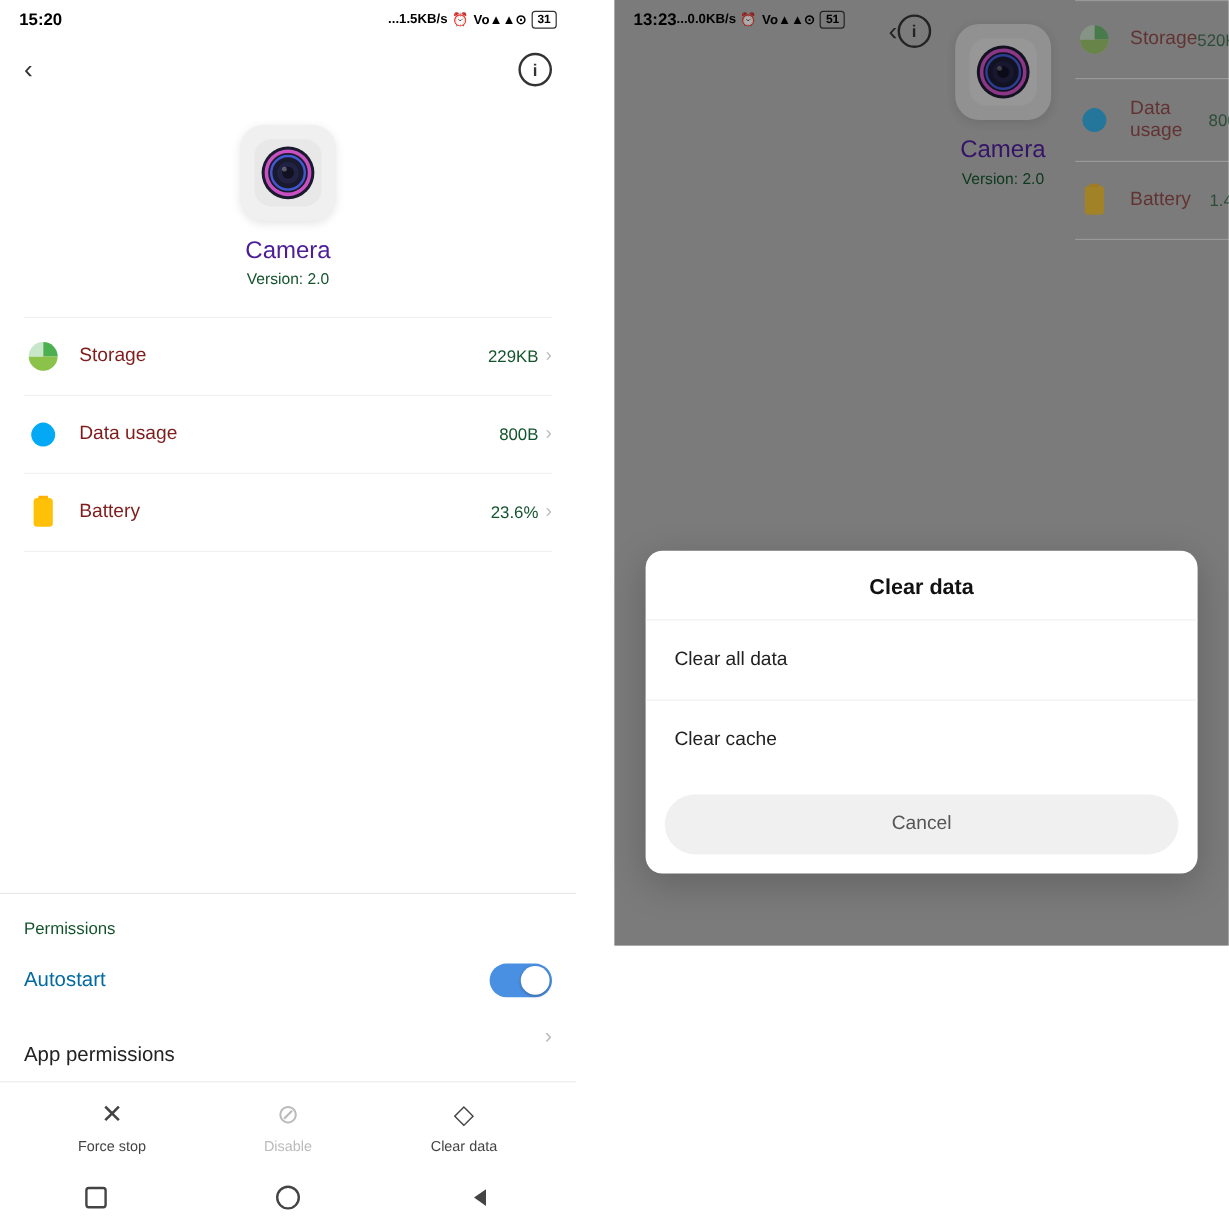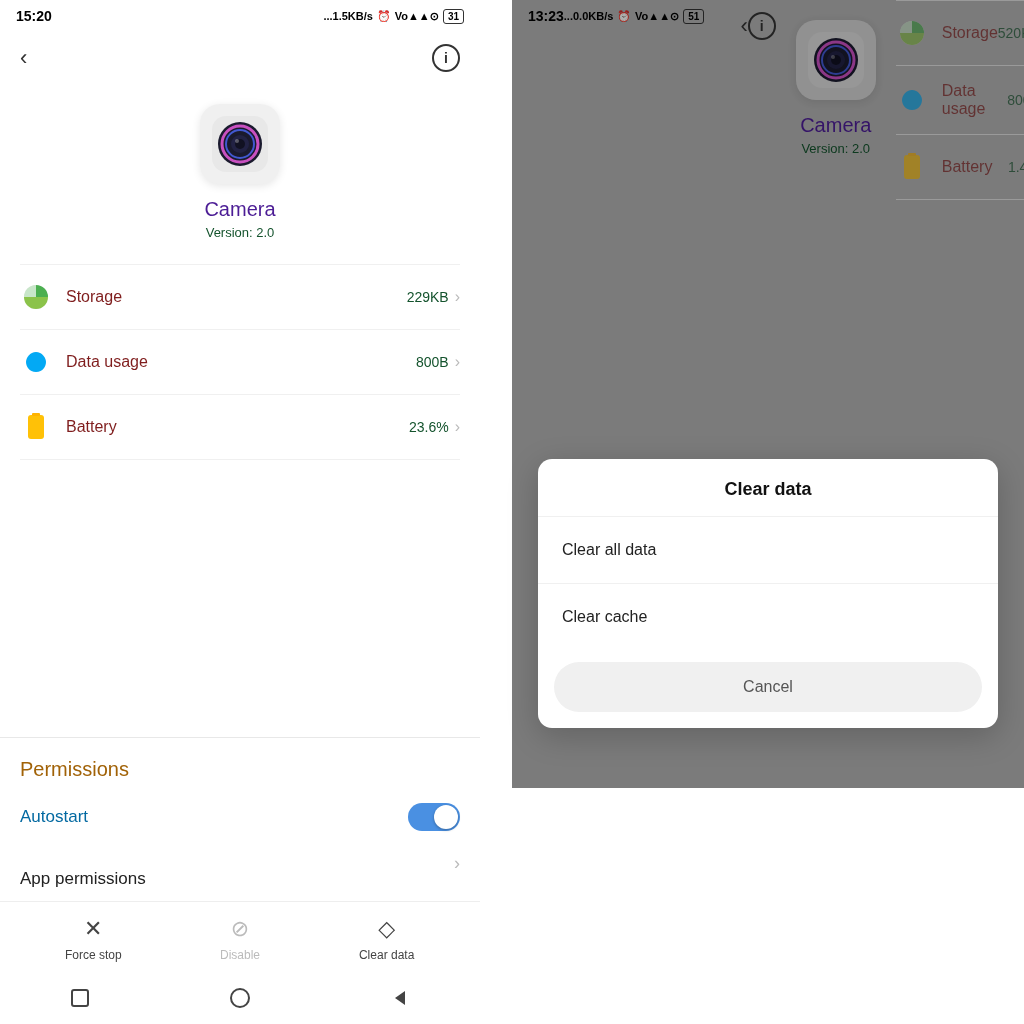--- a/index.html
+++ b/index.html
@@ -148,22 +148,22 @@
       height: 1px;
       background: #e8e8e8;
       margin: 8px 0;
     }
 
     
     .permissions-section {
       padding: 12px 20px 0;
     }
     .permissions-title {
-      font-size: 20px;
-      color: #a16207;
+      font-size: 14px;
+      color: #14532d;
       margin-bottom: 14px;
     }
     .autostart-row {
       display: flex;
       align-items: center;
       justify-content: space-between;
       padding: 8px 0;
       margin-bottom: 4px;
     }
     .autostart-label {

